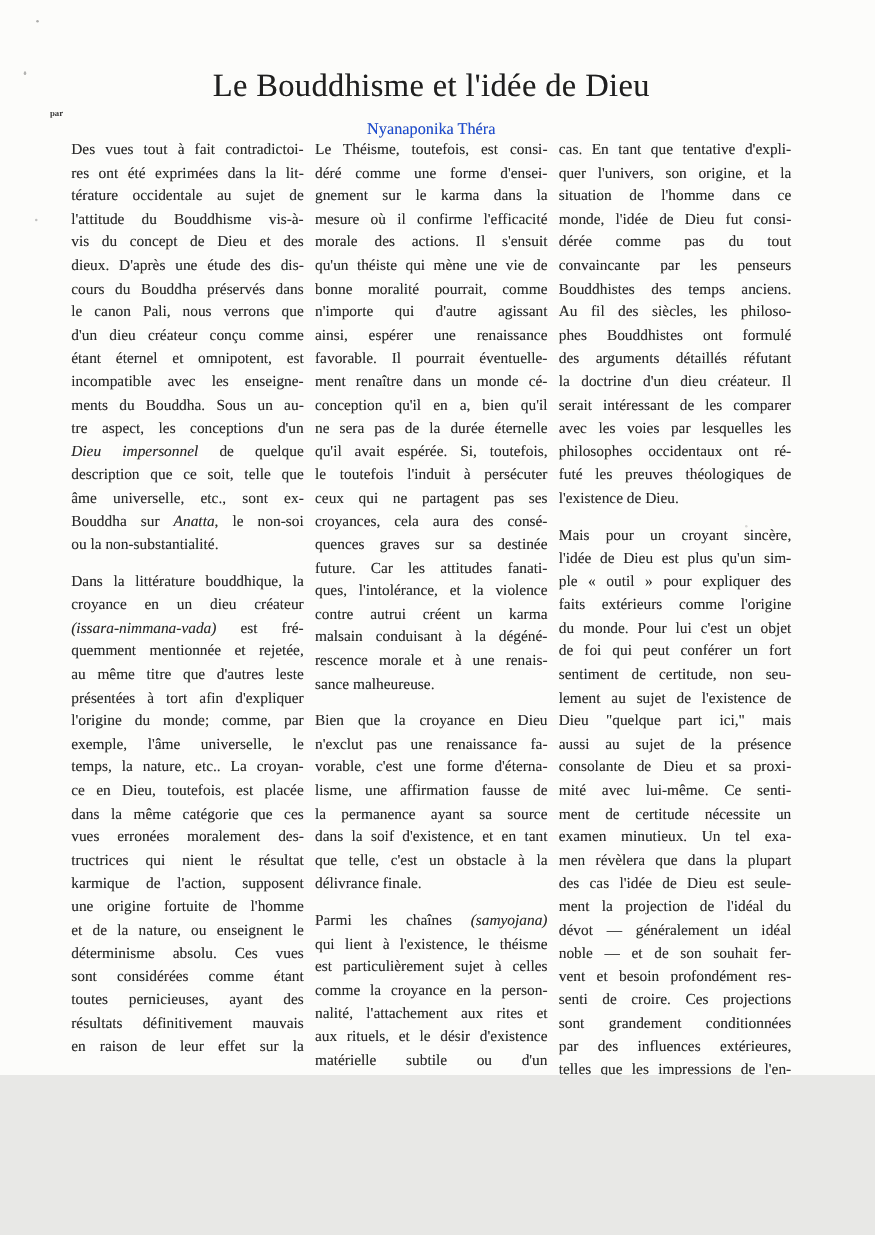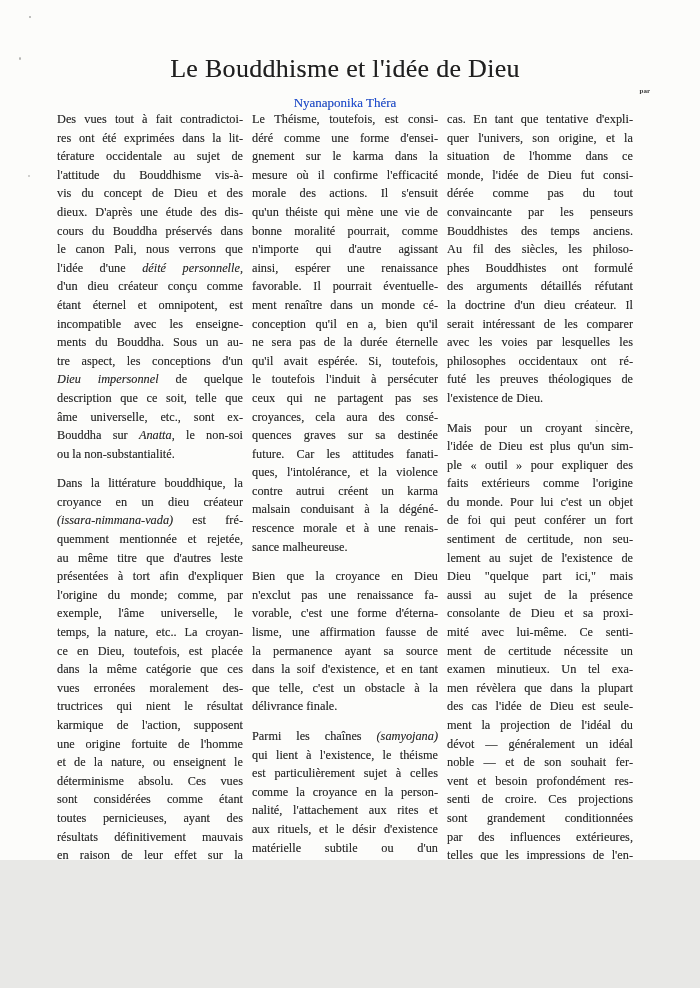--- a/index.html
+++ b/index.html
@@ -13,21 +13,21 @@
     overflow:hidden;
   }
   .title{
     position:absolute;top:54px;left:40px;width:610px;
     text-align:center;font-size:26px;font-weight:normal;
     letter-spacing:0.3px;color:#1f1f1f;margin:0;
     text-shadow:0 0 0.5px rgba(30,30,30,0.45);
   }
   .byline{
     position:absolute;top:87px;left:40px;width:610px;
-    text-align:right;font-size:7px;color:#3a3a3a;font-weight:bold;
+    text-align:left;font-size:7px;color:#3a3a3a;font-weight:bold;
   }
   .author{
     position:absolute;top:95px;left:40px;width:610px;
     text-align:center;font-size:13px;color:#1d4ed8;
     text-shadow:0 0 0.4px rgba(30,30,30,0.4);
   }
   .cols{
     position:absolute;top:110px;left:57px;width:576px;
     display:flex;gap:9px;
   }
@@ -74,21 +74,20 @@
     <div class="col">
         <div class="para">
           <div class="tl"><span>Des vues tout à fait contradictoi-</span></div>
           <div class="tl"><span>res ont été exprimées dans la lit-</span></div>
           <div class="tl"><span>térature occidentale au sujet de</span></div>
           <div class="tl"><span>l'attitude du Bouddhisme vis-à-</span></div>
           <div class="tl"><span>vis du concept de Dieu et des</span></div>
           <div class="tl"><span>dieux. D'après une étude des dis-</span></div>
           <div class="tl"><span>cours du Bouddha préservés dans</span></div>
           <div class="tl"><span>le canon Pali, nous verrons que</span></div>
-          <div class="tl"><span>l'idée d'une </span><span class="it">déité personnelle</span><span>,</span></div>
           <div class="tl"><span>d'un dieu créateur conçu comme</span></div>
           <div class="tl"><span>étant éternel et omnipotent, est</span></div>
           <div class="tl"><span>incompatible avec les enseigne-</span></div>
           <div class="tl"><span>ments du Bouddha. Sous un au-</span></div>
           <div class="tl"><span>tre aspect, les conceptions d'un</span></div>
           <div class="tl"><span class="it">Dieu impersonnel</span><span> de quelque</span></div>
           <div class="tl"><span>description que ce soit, telle que</span></div>
           <div class="tl"><span>âme universelle, etc., sont ex-</span></div>
           <div class="tl"><span>Bouddha sur </span><span class="it">Anatta</span><span>, le non-soi</span></div>
           <div class="tl end"><span>ou la non-substantialité.</span></div>

